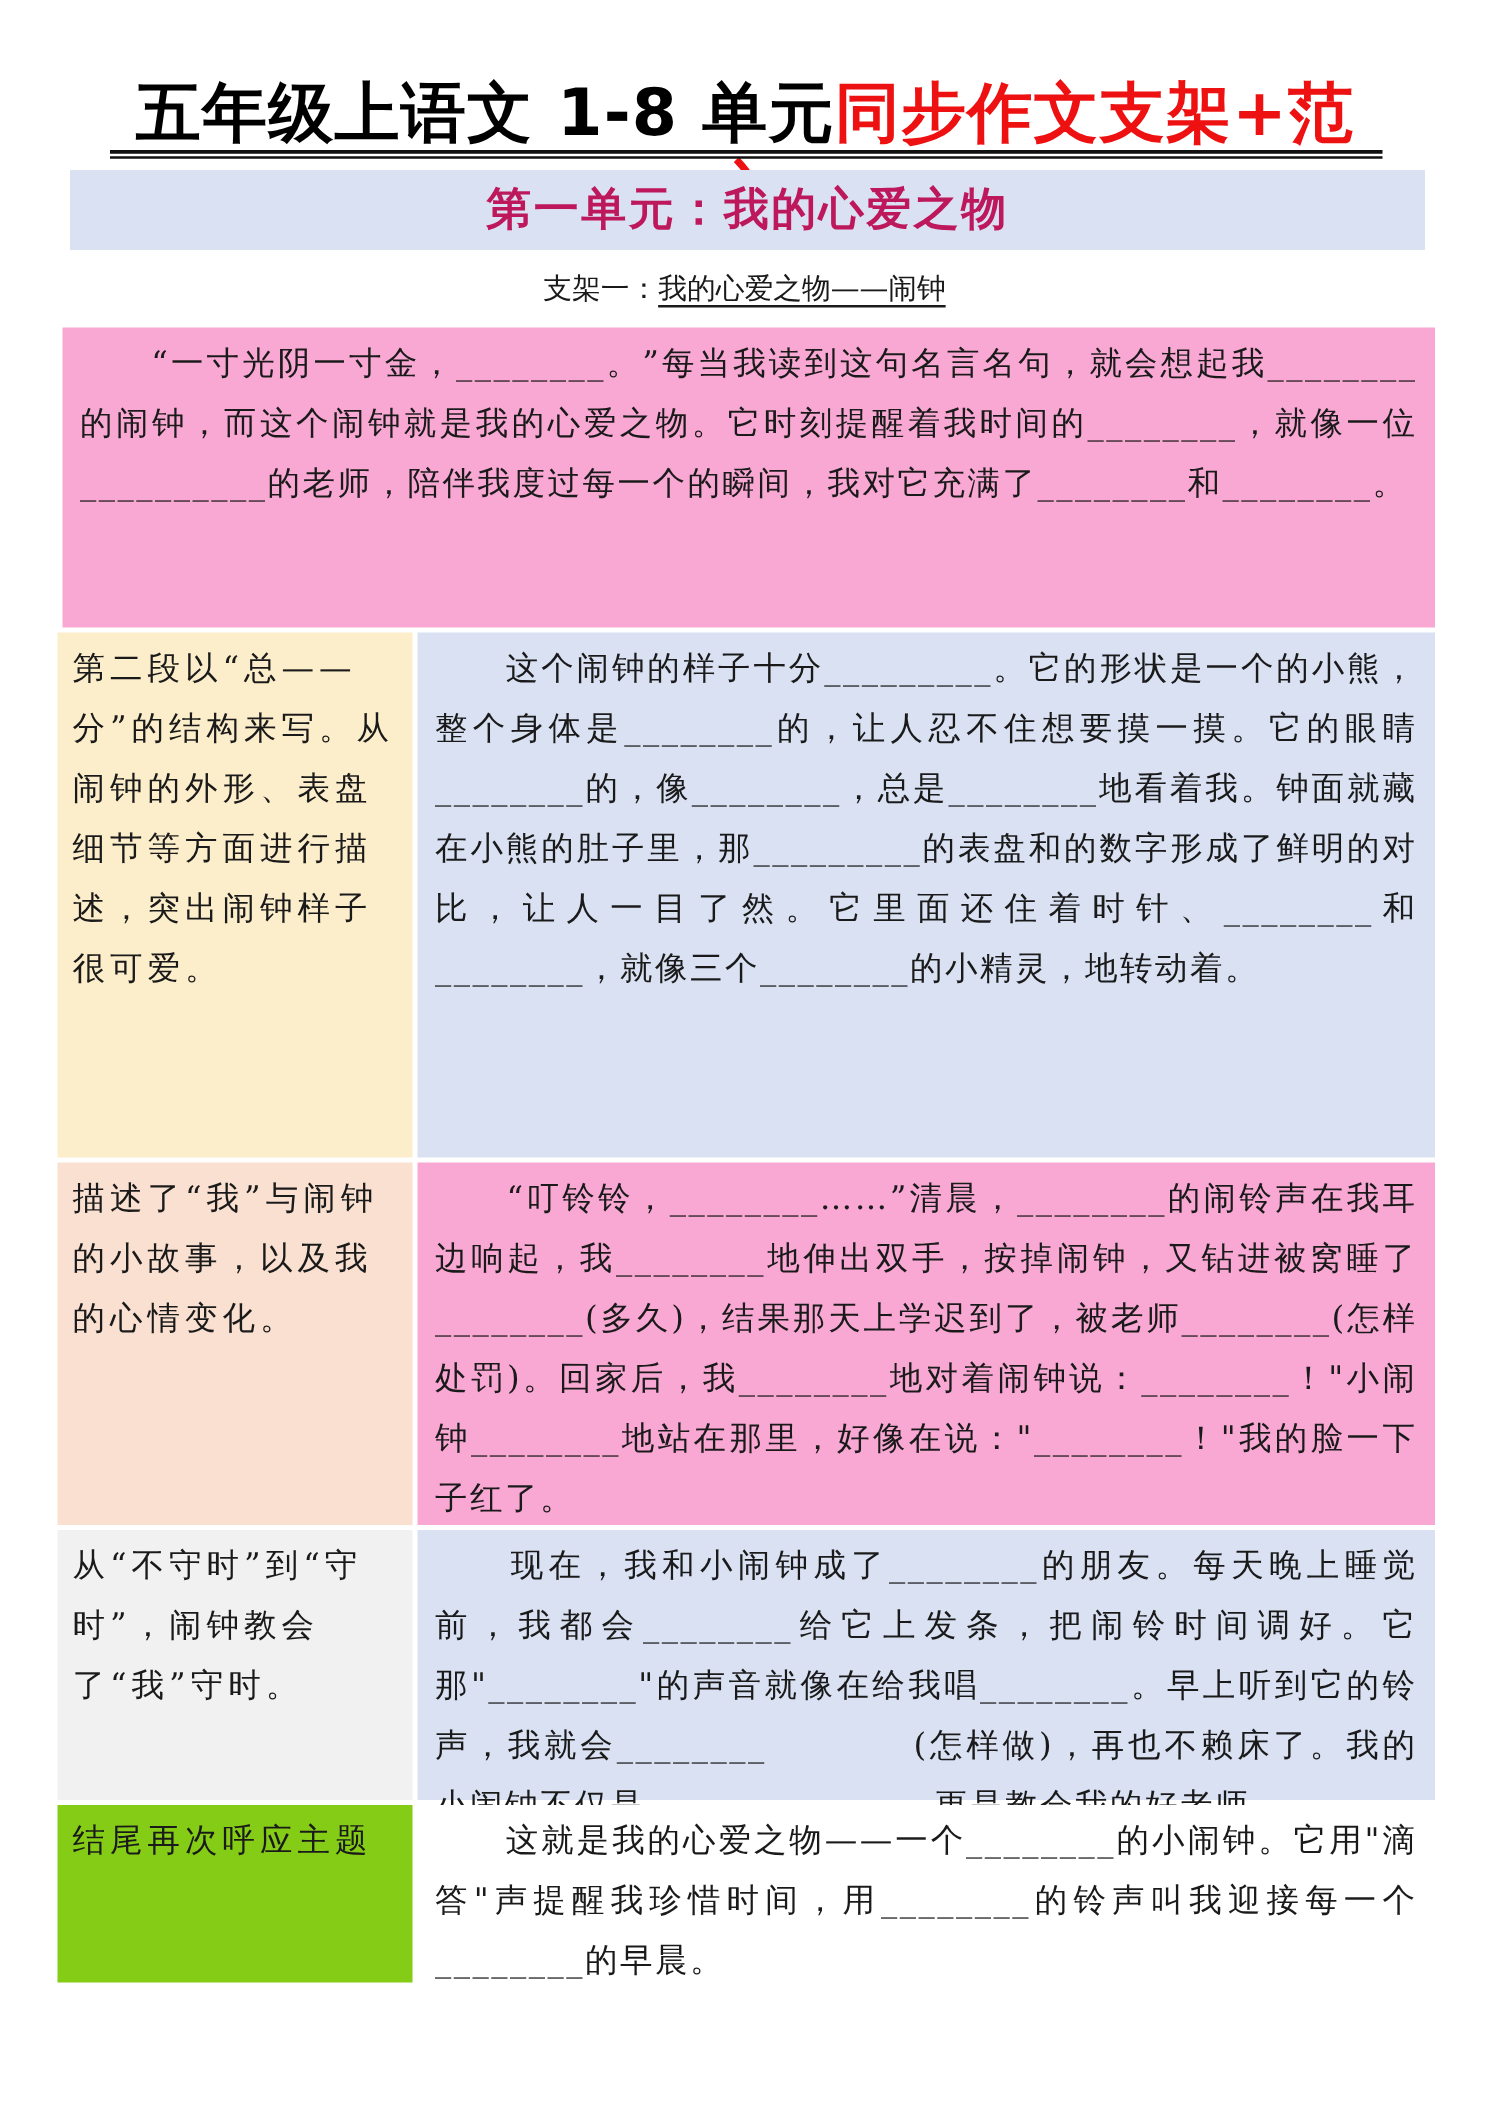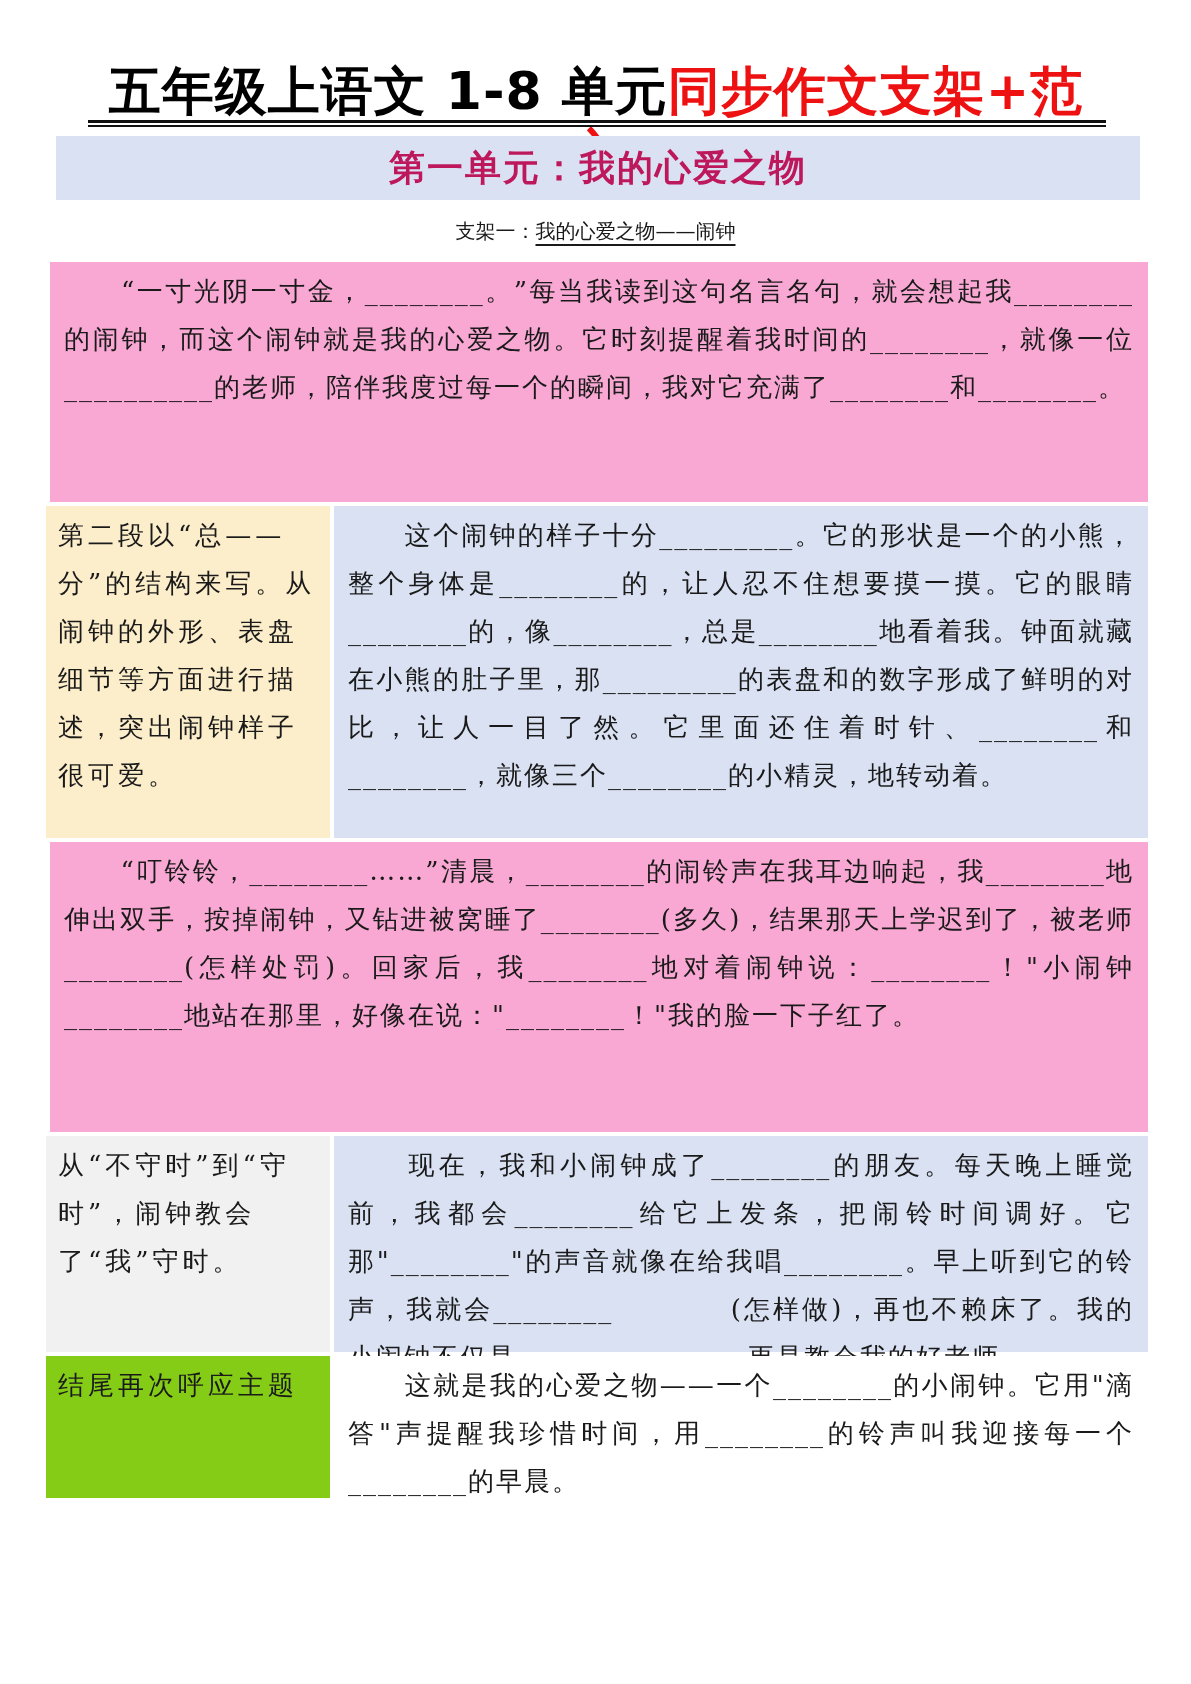--- a/index.html
+++ b/index.html
@@ -19,34 +19,34 @@
     border-top: 3px solid #111; border-bottom: 2px solid #111; box-sizing: border-box;
   }
   .unit-banner {
     position: absolute; left: 56px; top: 136px; width: 1084px; height: 64px;
     background: #dae1f2; text-align: center;
     color: #be185d; font-size: 36px; font-weight: bold; line-height: 64px; letter-spacing: 2px;
     font-family: "DejaVu Sans", "Liberation Sans", sans-serif;
   }
   .frame-title {
     position: absolute; left: 0; top: 208px; width: 1191px; text-align: center;
-    font-size: 20px; line-height: 46px;
+    font-size: 23px; line-height: 46px;
   }
   .frame-title .u { text-decoration: underline; text-underline-offset: 6px; text-decoration-thickness: 2px; }
   .table { position: absolute; left: 46px; top: 262px; width: 1102px; }
   .row { display: flex; }
   .left {
     width: 284px; padding: 5px 10px 0 12px; box-sizing: border-box;
     font-size: 26px; line-height: 48px; letter-spacing: 4px;
   }
   .right {
     flex: 1; margin-left: 4px; padding: 5px 14px 0 14px; box-sizing: border-box;
     font-size: 26px; line-height: 48px; letter-spacing: 2px; text-align: justify;
   }
-  .r1 { height: 240px; } .r2 { height: 332px; } .r3 { height: 290px; } .r4 { height: 216px; } .r5 { height: 142px; }
+  .r1 { height: 240px; } .r2 { height: 420px; } .r3 { height: 290px; } .r4 { height: 216px; } .r5 { height: 142px; }
   .r1 .left { background: #dcebd6; } .r1 .right { background: #f9a8d4; }
   .r2 .left { background: #fdeecb; } .r2 .right { background: #d9e1f2; }
   .r3 .left { background: #f9e0d0; } .r3 .right { background: #f9a8d4; }
   .r4 .left { background: #f1f1f1; } .r4 .right { background: #d9e1f2; }
   .r5 .left { background: #84cc16; } .r5 .right { background: #ffffff; }
   .row + .row { margin-top: 4px; }
 </style>
 </head>
 <body>
 
@@ -63,20 +63,21 @@
 
 <div class="table">
   <div class="row r1">
     <div class="right">　　“一寸光阴一寸金，________。”每当我读到这句名言名句，就会想起我________的闹钟，而这个闹钟就是我的心爱之物。它时刻提醒着我时间的________，就像一位__________的老师，陪伴我度过每一个的瞬间，我对它充满了________和________。</div>
   </div>
   <div class="row r2">
     <div class="left">第二段以“总——分”的结构来写。从闹钟的外形、表盘细节等方面进行描述，突出闹钟样子很可爱。</div>
     <div class="right">　　这个闹钟的样子十分_________。它的形状是一个的小熊，整个身体是________的，让人忍不住想要摸一摸。它的眼睛________的，像________，总是________地看着我。钟面就藏在小熊的肚子里，那_________的表盘和的数字形成了鲜明的对比，让人一目了然。它里面还住着时针、________和________，就像三个________的小精灵，地转动着。</div>
   </div>
   <div class="row r3">
+    <div class="left">描述了“我”与闹钟的小故事，以及我的心情变化。</div>
     <div class="right">　　“叮铃铃，________……”清晨，________的闹铃声在我耳边响起，我________地伸出双手，按掉闹钟，又钻进被窝睡了________(多久)，结果那天上学迟到了，被老师________(怎样处罚)。回家后，我________地对着闹钟说：________！"小闹钟________地站在那里，好像在说："________！"我的脸一下子红了。</div>
   </div>
   <div class="row r4">
     <div class="left">从“不守时”到“守时”，闹钟教会了“我”守时。</div>
     <div class="right">　　现在，我和小闹钟成了________的朋友。每天晚上睡觉前，我都会________给它上发条，把闹铃时间调好。它那"________"的声音就像在给我唱________。早上听到它的铃声，我就会________　　　　(怎样做)，再也不赖床了。我的小闹钟不仅是________　　　　更是教会我的好老师。</div>
   </div>
   <div class="row r5">
     <div class="left">结尾再次呼应主题</div>
     <div class="right">　　这就是我的心爱之物——一个________的小闹钟。它用"滴答"声提醒我珍惜时间，用________的铃声叫我迎接每一个________的早晨。</div>
   </div>

